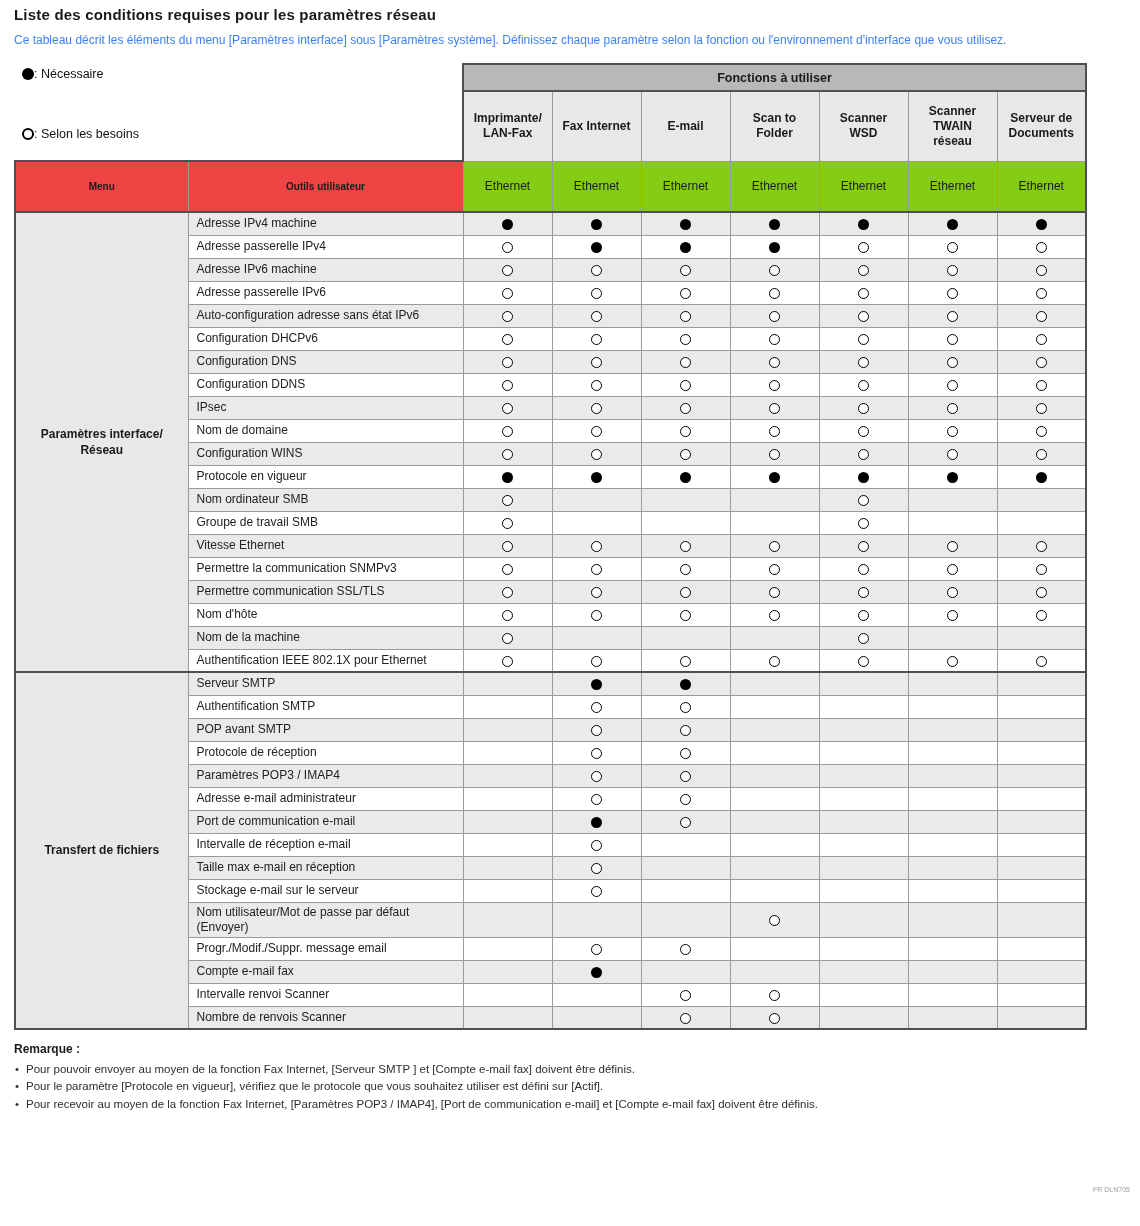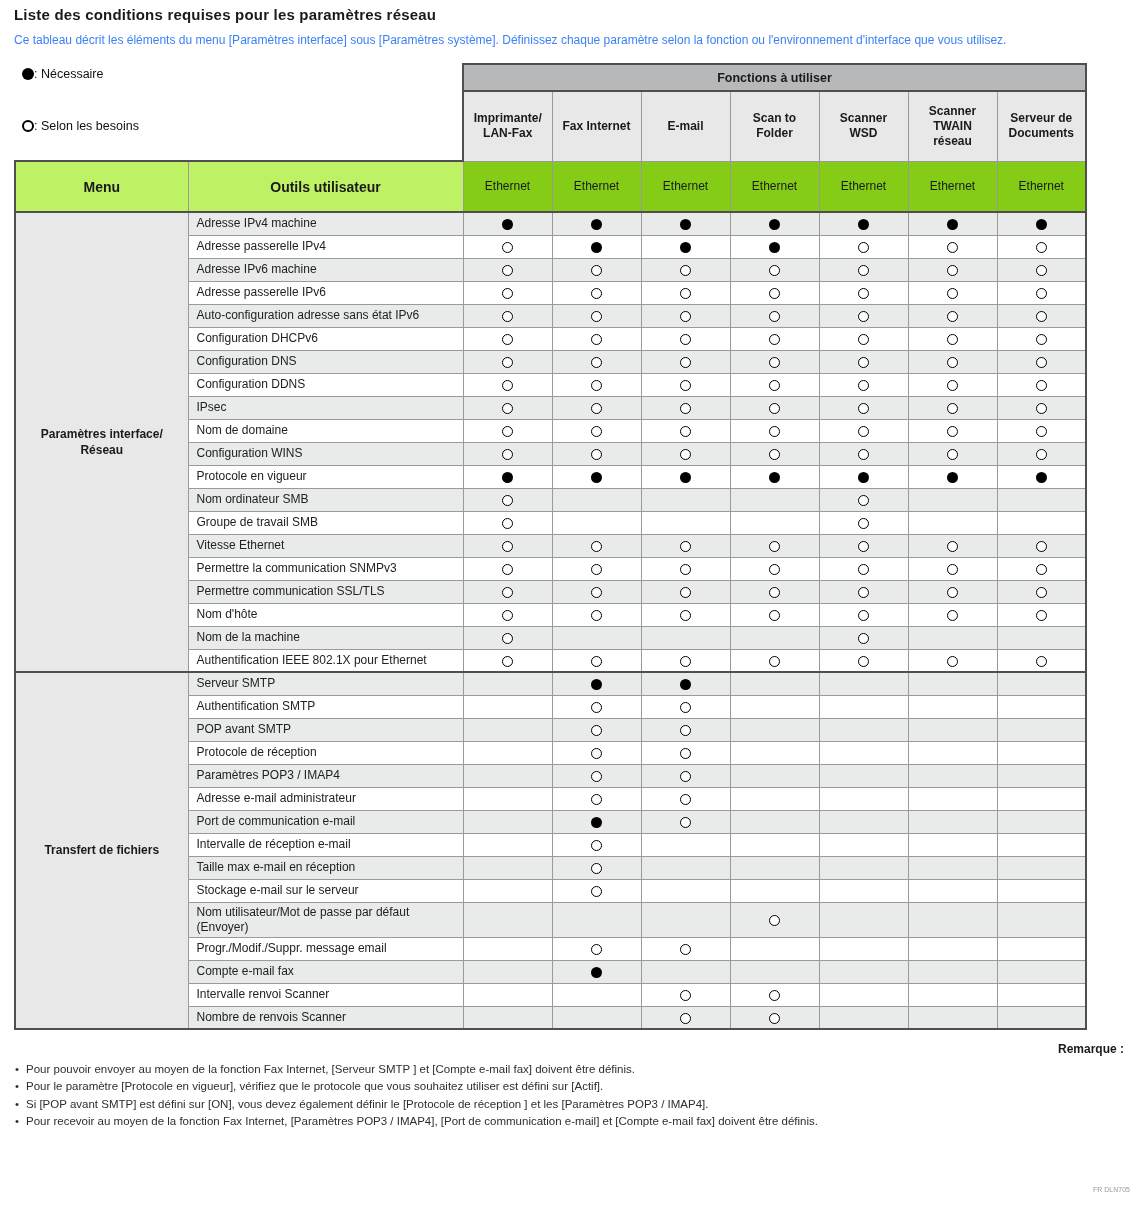--- a/index.html
+++ b/index.html
@@ -4,54 +4,54 @@
 <style>
   html,body{margin:0;padding:0;background:#ffffff;}
   body{width:1140px;height:1226px;position:relative;font-family:"Liberation Sans",sans-serif;color:#1a1a1a;}
   .abs{position:absolute;}
   
   #page-title{left:14px;top:6px;font-size:15px;font-weight:bold;letter-spacing:.2px;}
   #intro-text{left:14px;top:33px;font-size:12px;color:#3b82f6;}
   
   .legend-row{left:22px;display:flex;align-items:center;font-size:12.5px;color:#111;}
   #legend-required{top:67px;}
-  #legend-optional{top:119px;}
+  #legend-optional{top:127px;}
   .marker{display:inline-block;width:12px;height:12px;border-radius:50%;box-sizing:border-box;}
   .marker.filled{background:#000;}
   .marker.open{background:#fff;border:2px solid #000;}
   
   #matrix-wrap{left:14px;top:63px;}
   table{border-collapse:collapse;table-layout:fixed;width:1071px;padding-left:48px;}
   td,th{border:1px solid #9a9a9a;padding:0;box-sizing:border-box;font-weight:normal;}
   tr.hdr1{height:27px;} tr.hdr2{height:70px;} tr.hdr3{height:51px;}
   tbody tr{height:23px;}
   .spacer{border:none;background:transparent;}
   .fn-header{background:#b7b8ba;font-weight:bold;font-size:12.5px;text-align:center;
              border:2px solid #4f4f4f;border-bottom:1px solid #9a9a9a;}
   .col-head{background:#e8e8e9;font-weight:bold;font-size:12px;text-align:center;
             vertical-align:middle;white-space:pre-line;line-height:1.25;border-top:2px solid #4f4f4f;}
-  .head-dark{background:#bef264;font-weight:bold;font-size:14px;text-align:center;vertical-align:middle;}
+  .head-dark{background:#ef4444;font-weight:bold;font-size:10px;text-align:center;vertical-align:middle;}
   .eth-head{background:#84cc16;font-size:12px;text-align:center;vertical-align:middle;}
   .menu-group{background:#e8e8e9;font-weight:bold;font-size:12px;text-align:center;
               vertical-align:middle;white-space:pre-line;line-height:1.35;}
   .row-label{font-size:12px;text-align:left;padding:2px 8px;vertical-align:middle;
              white-space:pre-line;line-height:1.25;color:#222;}
   .dot-cell{text-align:center;vertical-align:middle;}
   tr.odd td.stripe{background:#e9eaea;}
   tr.even td.stripe{background:#ffffff;}
   .dot{display:inline-block;vertical-align:middle;border-radius:50%;box-sizing:border-box;}
   .dot.filled{width:11px;height:11px;background:#000;}
   .dot.open{width:11px;height:11px;background:#fff;border:1.8px solid #000;}
   .bt2{border-top:2px solid #4f4f4f !important;}
   .bb2{border-bottom:2px solid #4f4f4f !important;}
   .bl2{border-left:2px solid #4f4f4f !important;}
   .br2{border-right:2px solid #4f4f4f !important;text-align:center;}
   
   #notes{left:14px;top:1042px;width:1110px;}
-  #notes-heading{font-size:12px;font-weight:bold;margin-bottom:5px;text-align:right;}
+  #notes-heading{font-size:12px;font-weight:bold;margin-bottom:5px;}
   .note-item{font-size:11.5px;color:#2e2e2e;line-height:17.4px;padding-left:12px;position:relative;}
   .note-item::before{content:"•";position:absolute;left:1px;}
   
   #doc-code{left:1093px;top:1186px;font-size:7px;color:#9a9a9a;}
 </style>
 </head>
 <body>
 
 <div class="abs" id="page-title">Liste des conditions requises pour les paramètres réseau</div>
 <div class="abs" id="intro-text">Ce tableau décrit les éléments du menu [Paramètres interface] sous [Paramètres système]. Définissez chaque paramètre selon la fonction ou l'environnement d'interface que vous utilisez.</div>
@@ -467,18 +467,17 @@
         </tr>
       </tbody>
     </table>
 </div>
 
 <div class="abs" id="notes">
   <div id="notes-heading">Remarque :</div>
   <div id="notes-list">
       <div class="note-item">Pour pouvoir envoyer au moyen de la fonction Fax Internet, [Serveur SMTP ] et [Compte e-mail fax] doivent être définis.</div>
       <div class="note-item">Pour le paramètre [Protocole en vigueur], vérifiez que le protocole que vous souhaitez utiliser est défini sur [Actif].</div>
-      <div class="note-item">Si [POP avant SMTP] est défini sur [ON], vous devez également définir le [Protocole de réception ] et les [Paramètres POP3 / IMAP4].</div>
       <div class="note-item">Pour recevoir au moyen de la fonction Fax Internet, [Paramètres POP3 / IMAP4], [Port de communication e-mail] et [Compte e-mail fax] doivent être définis.</div>
     </div>
 </div>
 
 <div class="abs" id="doc-code">FR DLN705</div>
 
 </body></html>

